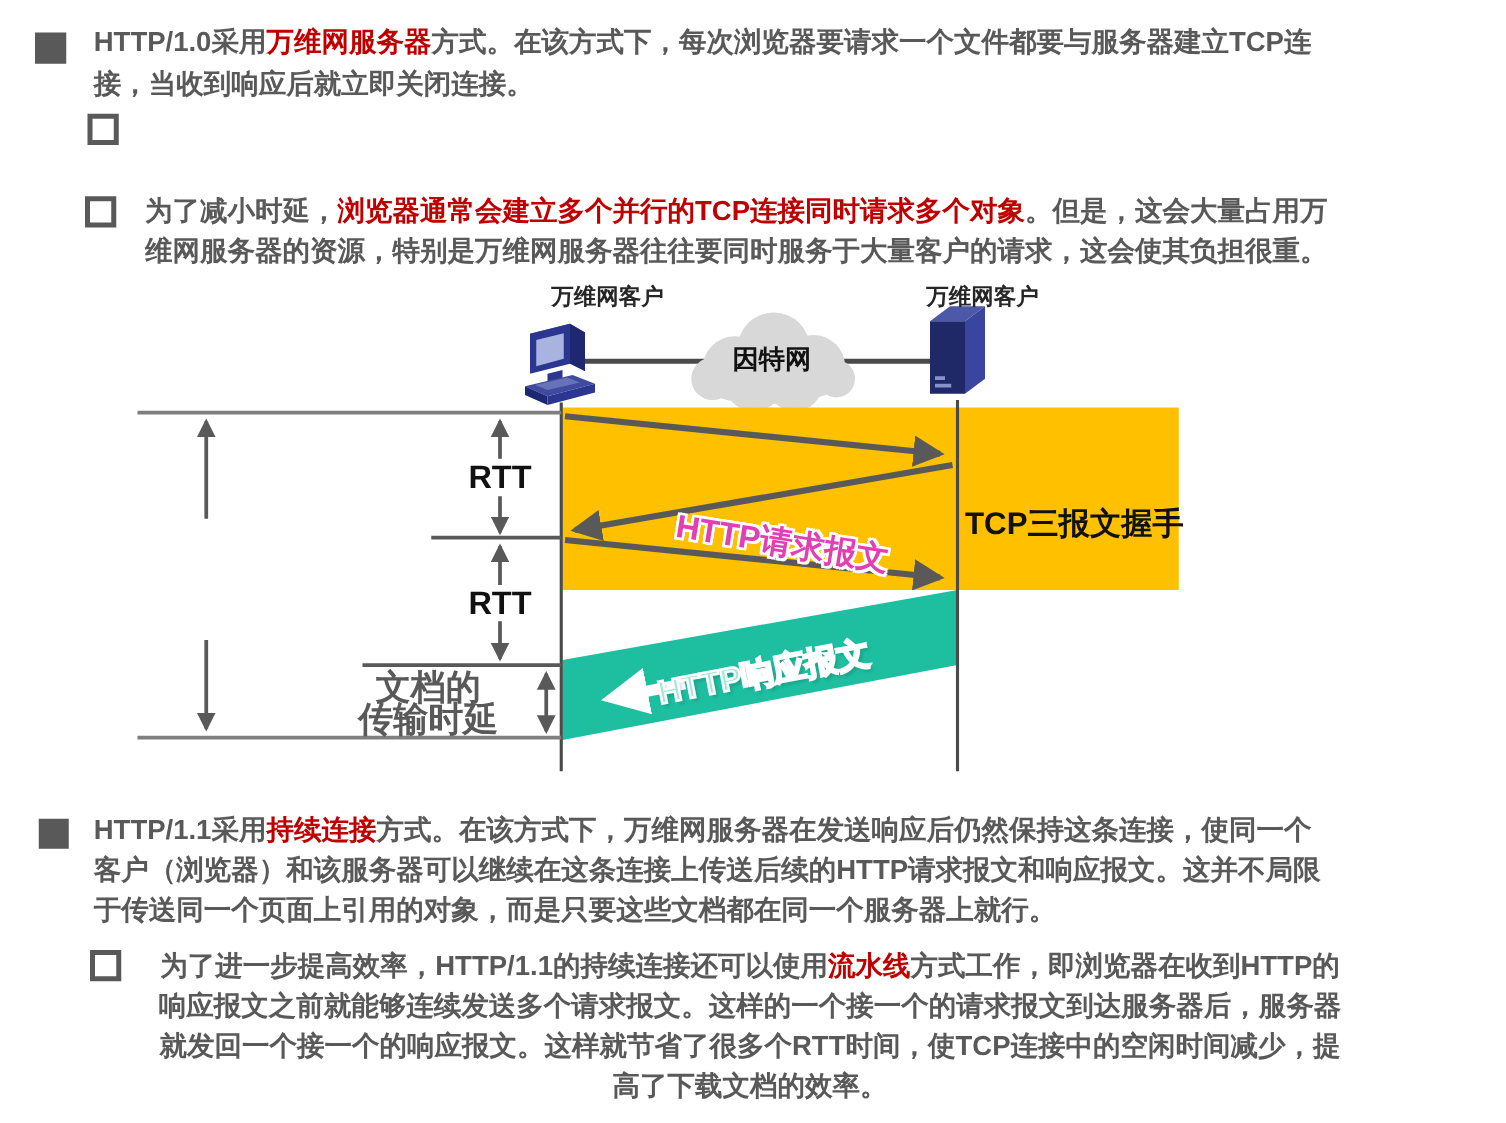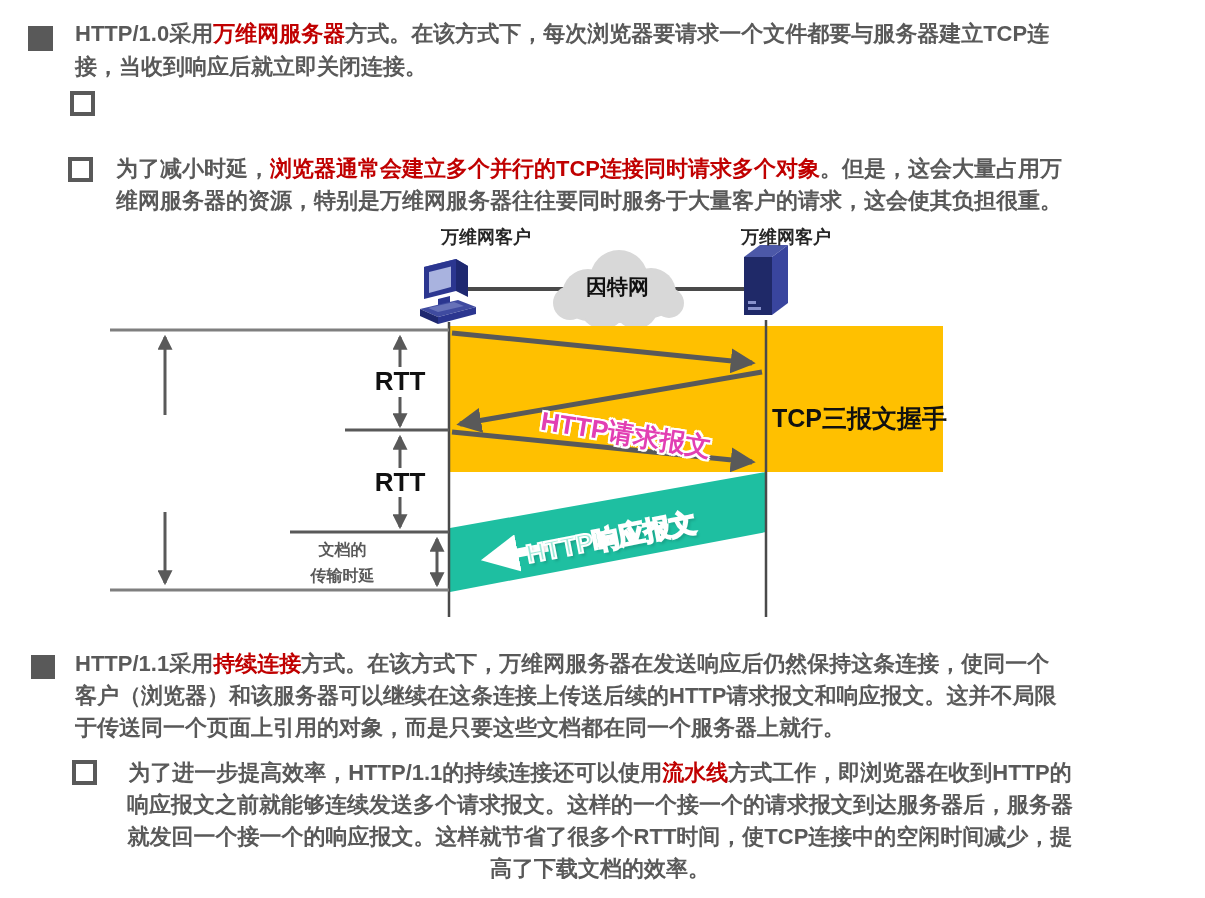--- a/index.html
+++ b/index.html
@@ -11,21 +11,21 @@
   body{font-family:"Liberation Sans","DejaVu Sans",sans-serif;}
   .slide{position:relative;width:1205px;height:898px;background:#fff;overflow:hidden;}
   .abs{position:absolute;}
   .para{font-size:22px;font-weight:700;color:var(--gray);line-height:33px;text-align:left;}
   .red{color:var(--red);}
   .sq-filled{background:var(--gray);}
   .sq-hollow{border:4px solid var(--gray);background:#fff;}
   .center{text-align:center;}
   .rtt{font-size:26px;font-weight:700;color:#111;}
   .measure-label{font-size:23px;font-weight:700;color:var(--gray);line-height:29px;}
-  .doc-delay{font-size:16px;font-weight:700;color:var(--gray);line-height:26px;}
+  .doc-delay{font-size:28px;font-weight:700;color:var(--gray);line-height:26px;}
   .tcp-label{font-size:25px;font-weight:700;color:#111;}
   .req-label{
     font-size:26px;font-weight:700;color:var(--pink);transform:rotate(9deg);
     text-shadow:-2px -2px 0 #fff,2px -2px 0 #fff,-2px 2px 0 #fff,2px 2px 0 #fff,
                 0 -2px 0 #fff,0 2px 0 #fff,-2px 0 0 #fff,2px 0 0 #fff;
     white-space:nowrap;
   }
   .resp-label{
     font-size:26px;font-weight:700;color:#9fe8d8;-webkit-text-stroke:2px #ffffff;
     transform:rotate(-11deg);white-space:nowrap;

